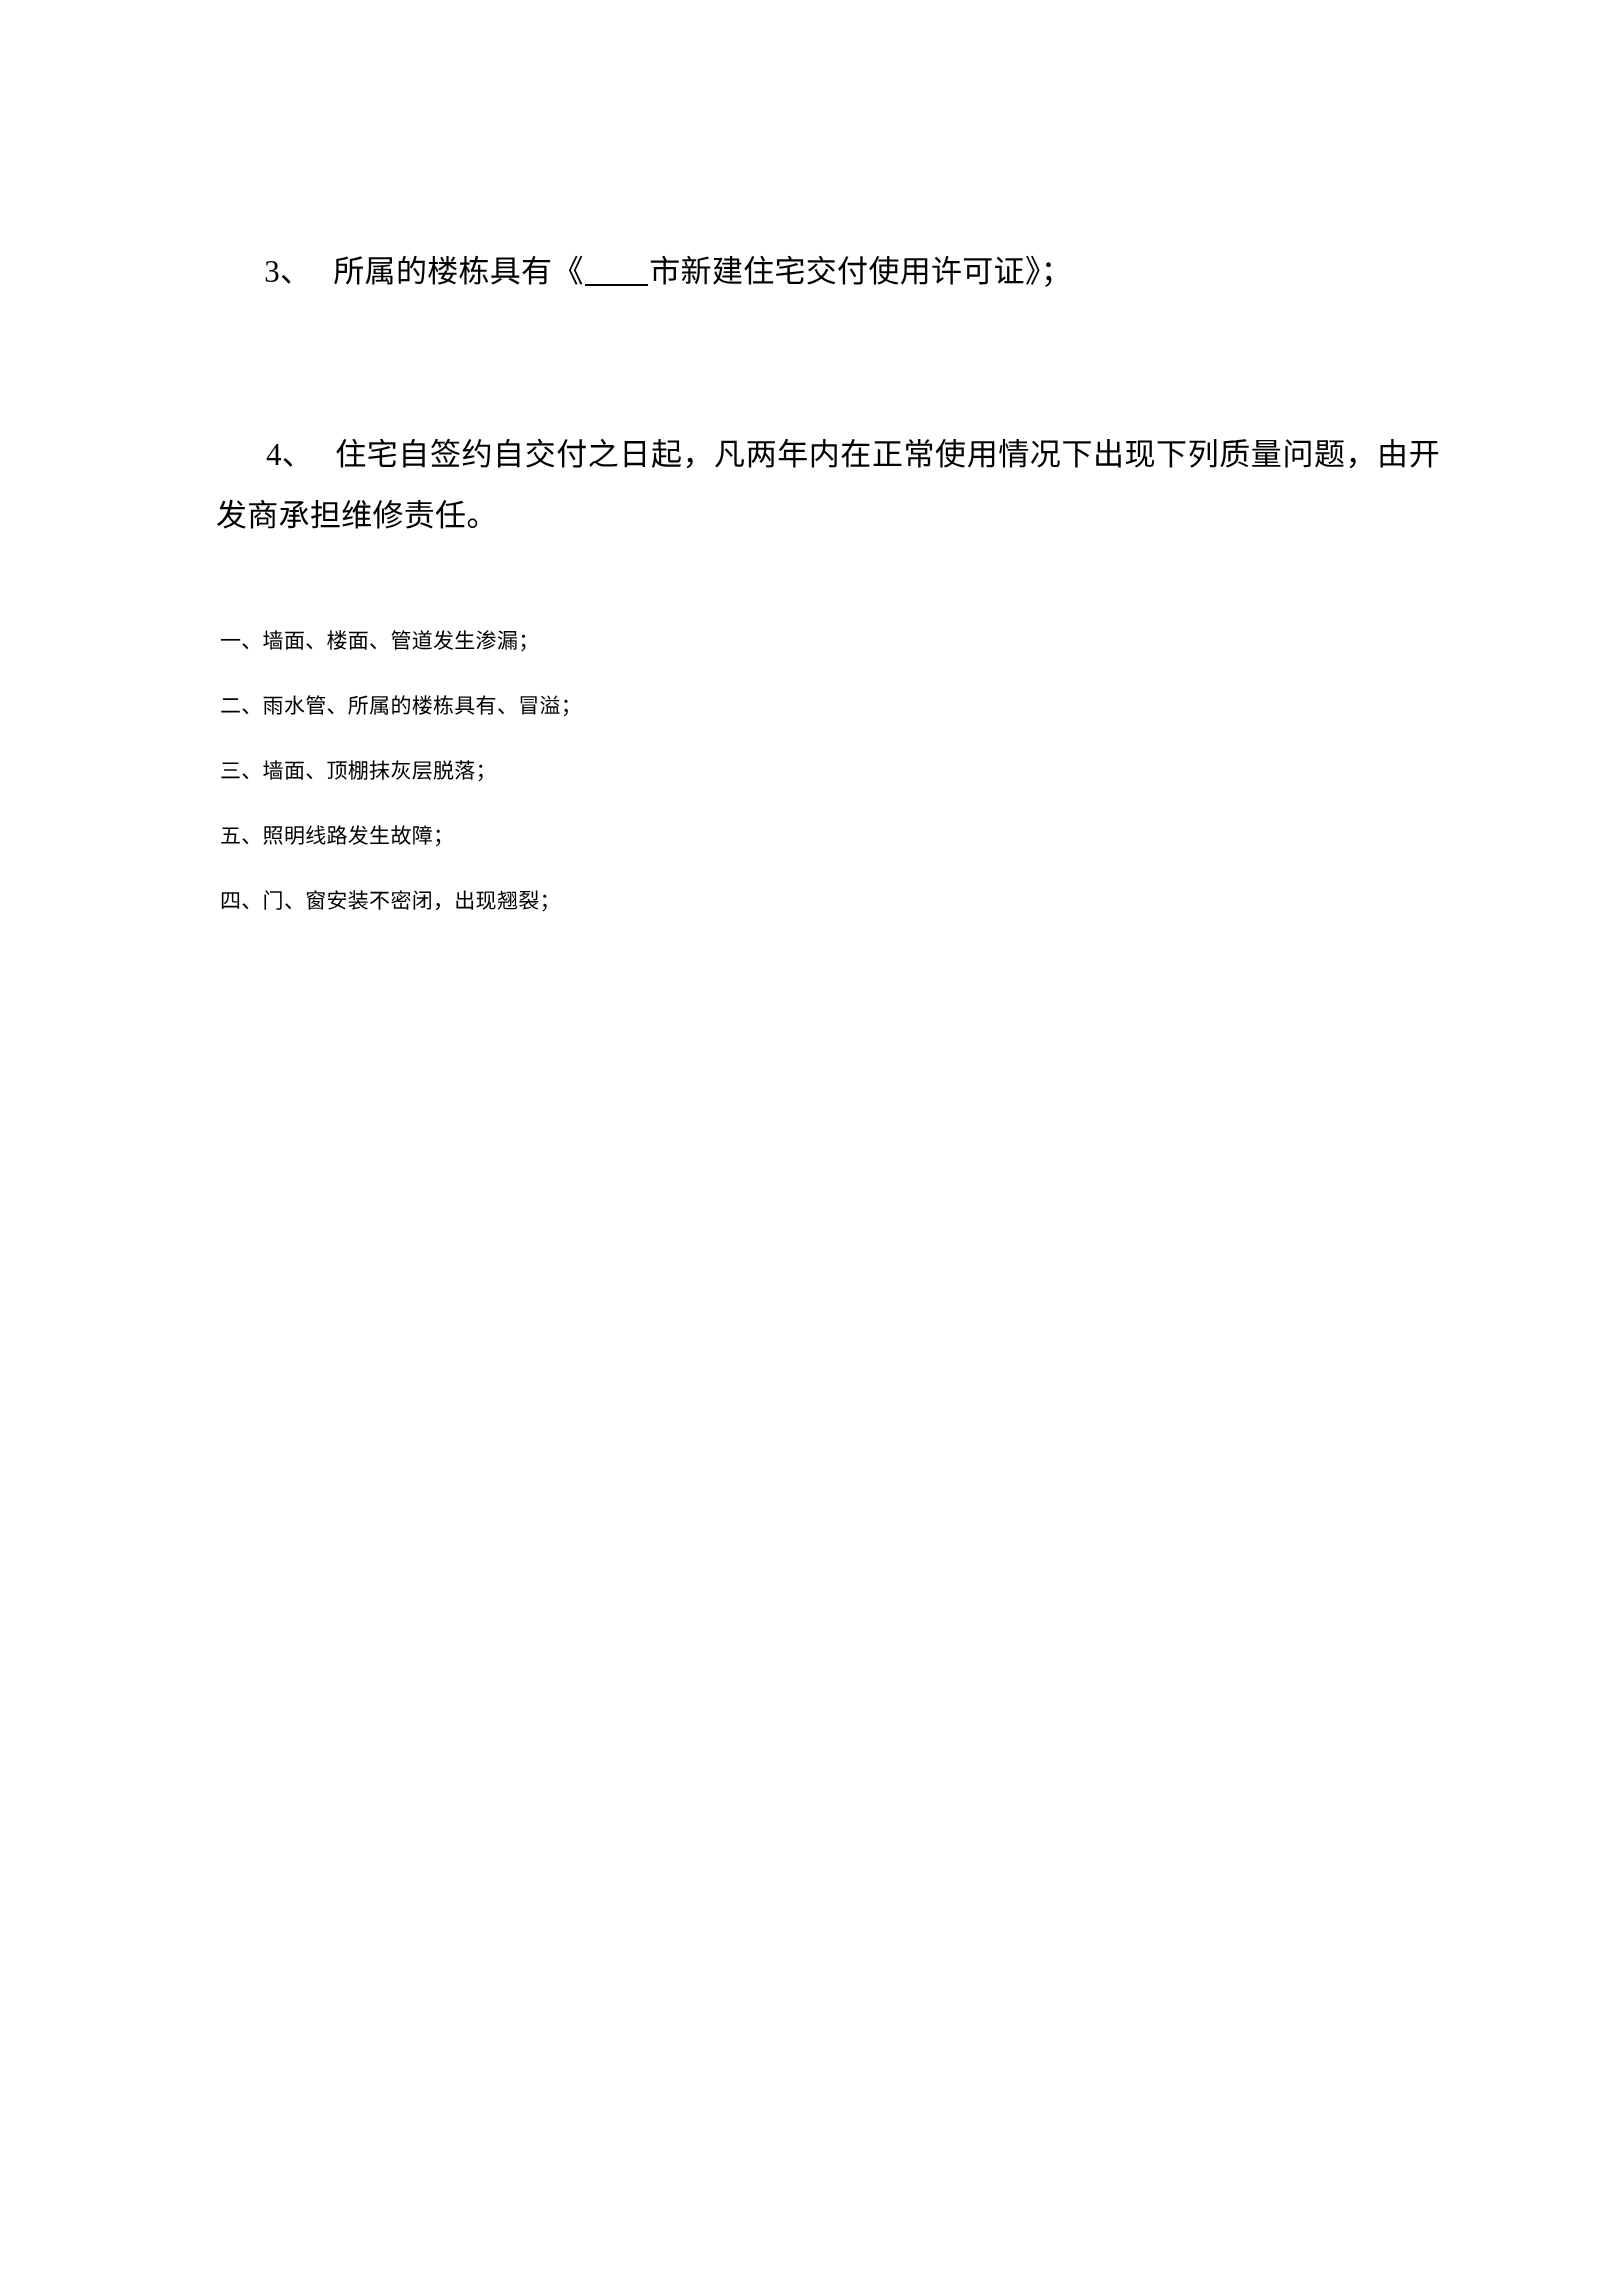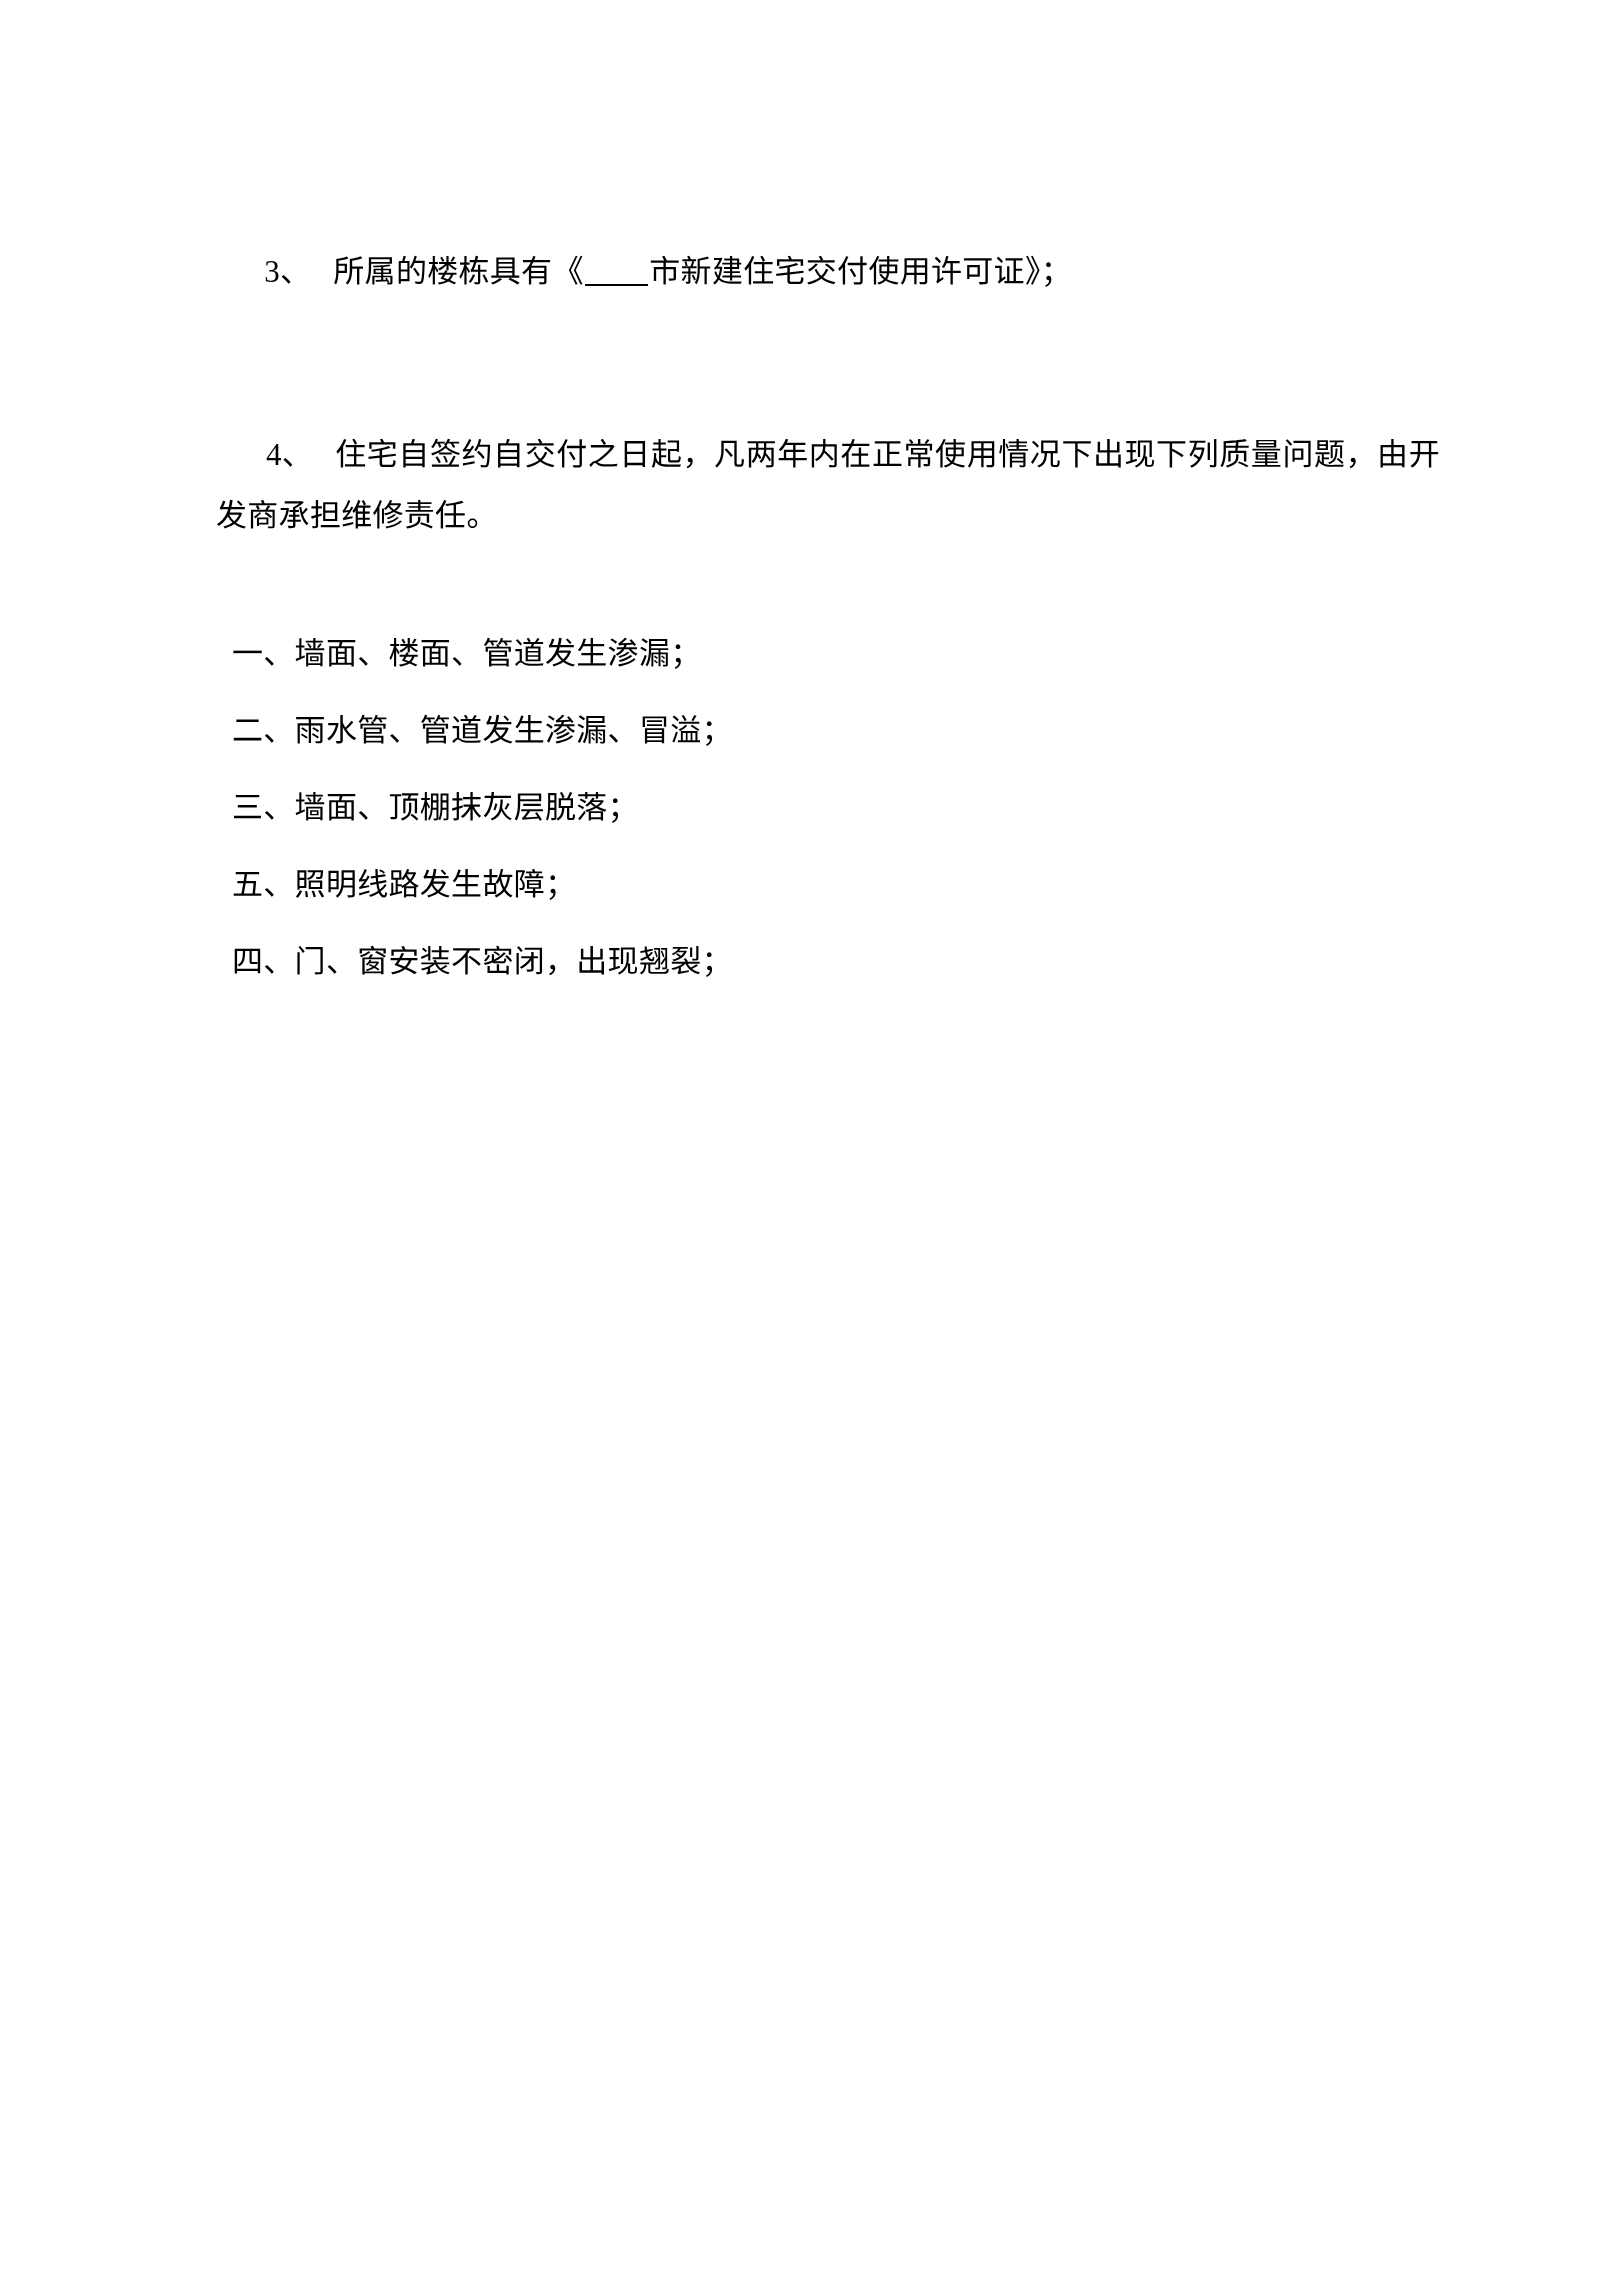--- a/index.html
+++ b/index.html
@@ -48,42 +48,42 @@
 
   .blank {
     display: inline-block;
     border-bottom: 2px solid #000;
     width: 63px;
     vertical-align: -3.9px;
     margin: 0 1.3px;
   }
 
   .item {
-    font-size: 31px;
+    font-size: 21px;
     line-height: 61px;
     letter-spacing: 0.3px;
-    margin: 16px;
+    margin: 4px;
     white-space: pre-wrap;
   }
 </style>
 </head>
 <body>
 
 <div class="page">
   <div class="content">
 
     <p class="para numbered">
       <span class="marker">3、</span><span>所属的楼栋具有《</span><span class="blank"></span><span>市新建住宅交付使用许可证》；</span>
     </p>
 
     <p class="para numbered">
       <span class="marker">4、</span><span>住宅自签约自交付之日起，凡两年内在正常使用情况下出现下列质量问题，由开发商承担维修责任。</span>
     </p>
 
     <p class="item">一、墙面、楼面、管道发生渗漏；</p>
-    <p class="item">二、雨水管、管道发生渗漏、冒溢；</p>
+    <p class="item">二、雨水管、所属的楼栋具有、冒溢；</p>
     <p class="item">三、墙面、顶棚抹灰层脱落；</p>
     <p class="item">五、照明线路发生故障；</p>
     <p class="item">四、门、窗安装不密闭，出现翘裂；</p>
 
   </div>
 </div>
 
 
 </body></html>

